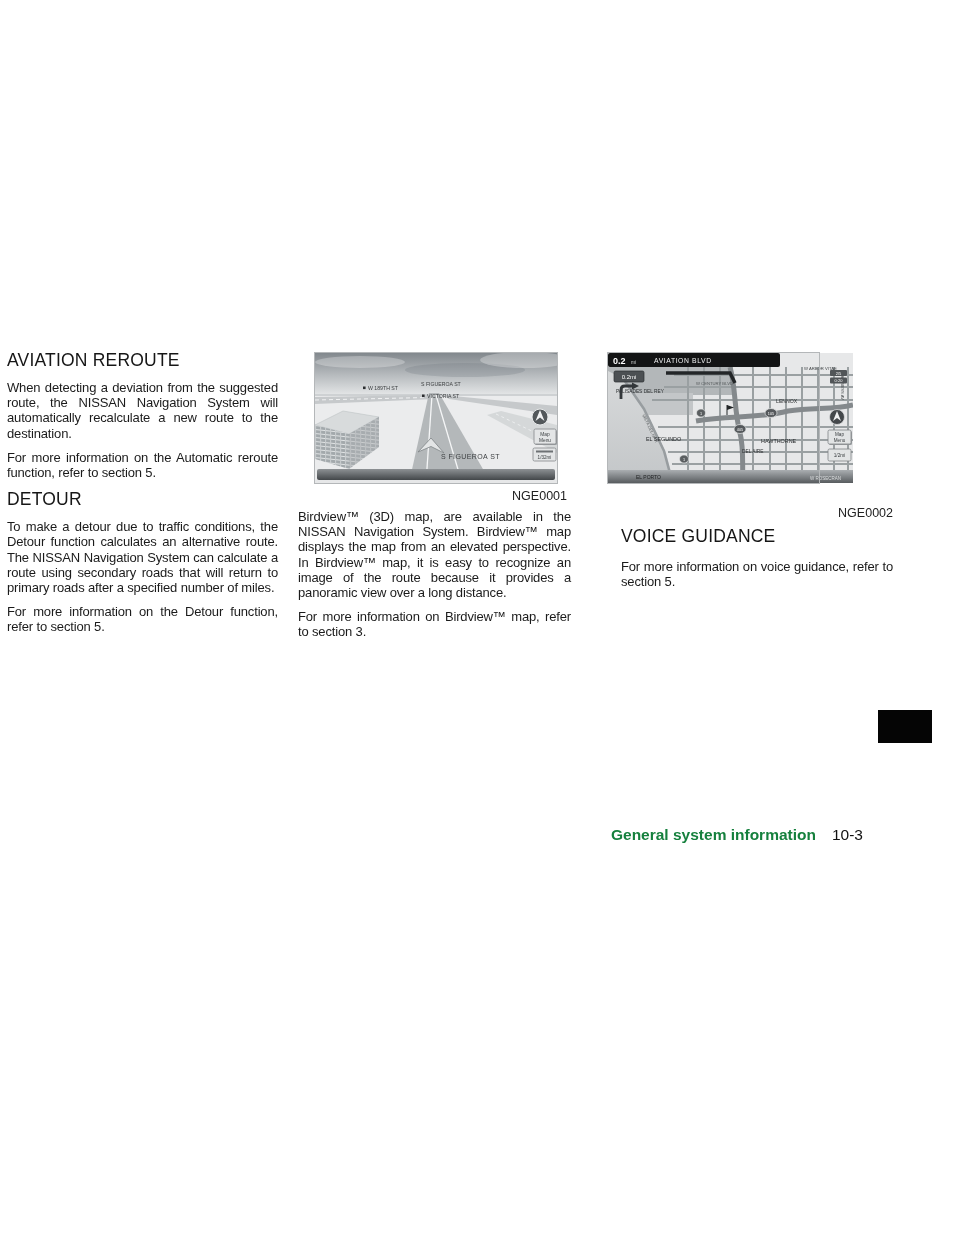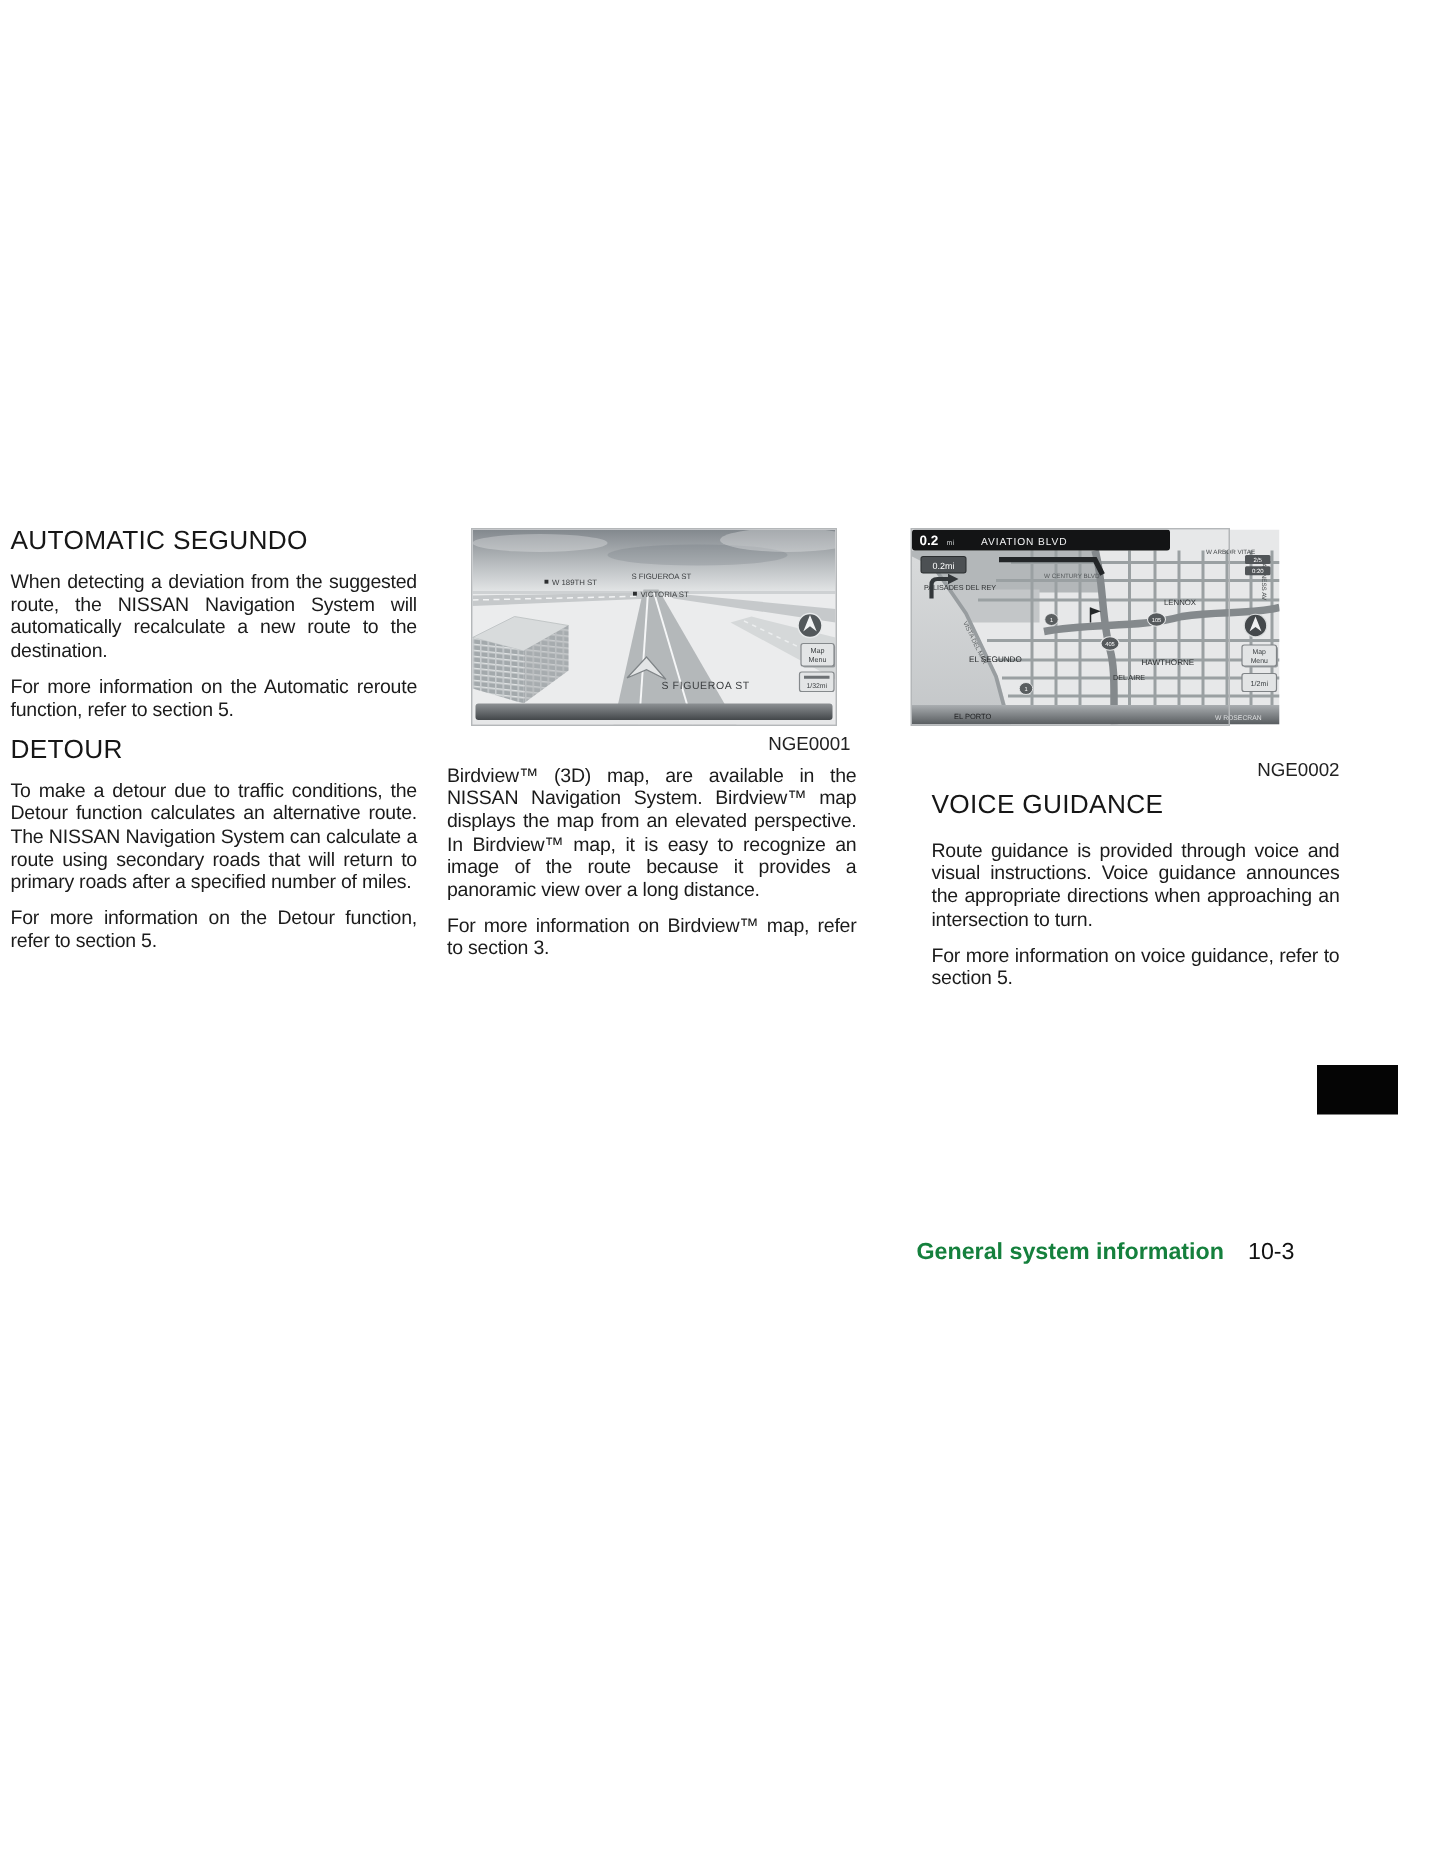--- a/index.html
+++ b/index.html
@@ -17,21 +17,21 @@
   .black-tab{position:absolute;left:878px;top:710px;width:54px;height:33px;background:#050505;}
   .watermark{position:absolute;top:1210px;right:17px;font-size:27px;color:#8a8a8a;letter-spacing:.5px;}
   svg text{font-family:"Liberation Sans",sans-serif;}
 </style>
 </head>
 <body>
 
 <div class="page">
 
   <div class="col" style="left:7px;top:350px;width:271px;">
-    <h2 class="sec">AUTOMATIC SEGUNDO</h2>
+    <h2 class="sec">AVIATION REROUTE</h2>
     <p class="body">When detecting a deviation from the suggested route, the NISSAN Navigation System will automatically recalculate a new route to the destination.</p>
     <p class="body">For more information on the Automatic reroute function, refer to section 5.</p>
     <h2 class="sec" style="margin-top:4px;">DETOUR</h2>
     <p class="body">To make a detour due to traffic conditions, the Detour function calculates an alternative route. The NISSAN Navigation System can calculate a route using secondary roads that will return to primary roads after a specified number of miles.</p>
     <p class="body">For more information on the Detour function, refer to section 5.</p>
   </div>
 
   <div class="img-frame" style="left:315px;top:353px;width:242px;height:130px;">
     <svg width="242" height="130" viewBox="0 0 242 130">
       <defs>
@@ -214,21 +214,20 @@
       <g>
         <rect x="220" y="96" width="23" height="12" rx="1.5" fill="#e2e4e5" stroke="#808487" stroke-width="0.8"></rect>
         <text x="231.5" y="104" font-size="4.8" fill="#3c4043" text-anchor="middle">1/2mi</text>
       </g>
     </svg>
   </div>
 
   <div class="col" style="left:593px;top:506px;width:272px;margin-left:28px;">
     <div class="caption" style="margin-right:0;">NGE0002</div>
     <h2 class="sec" style="margin-bottom:12px;">VOICE GUIDANCE</h2>
-    <p class="body">Route guidance is provided through voice and visual instructions. Voice guidance announces the appropriate directions when approaching an intersection to turn.</p>
     <p class="body">For more information on voice guidance, refer to section 5.</p>
   </div>
 
   <div class="black-tab"></div>
 
   <div class="footer">
     <span class="sec-name">General system information</span><span class="pg">10-3</span>
   </div>
 
 

